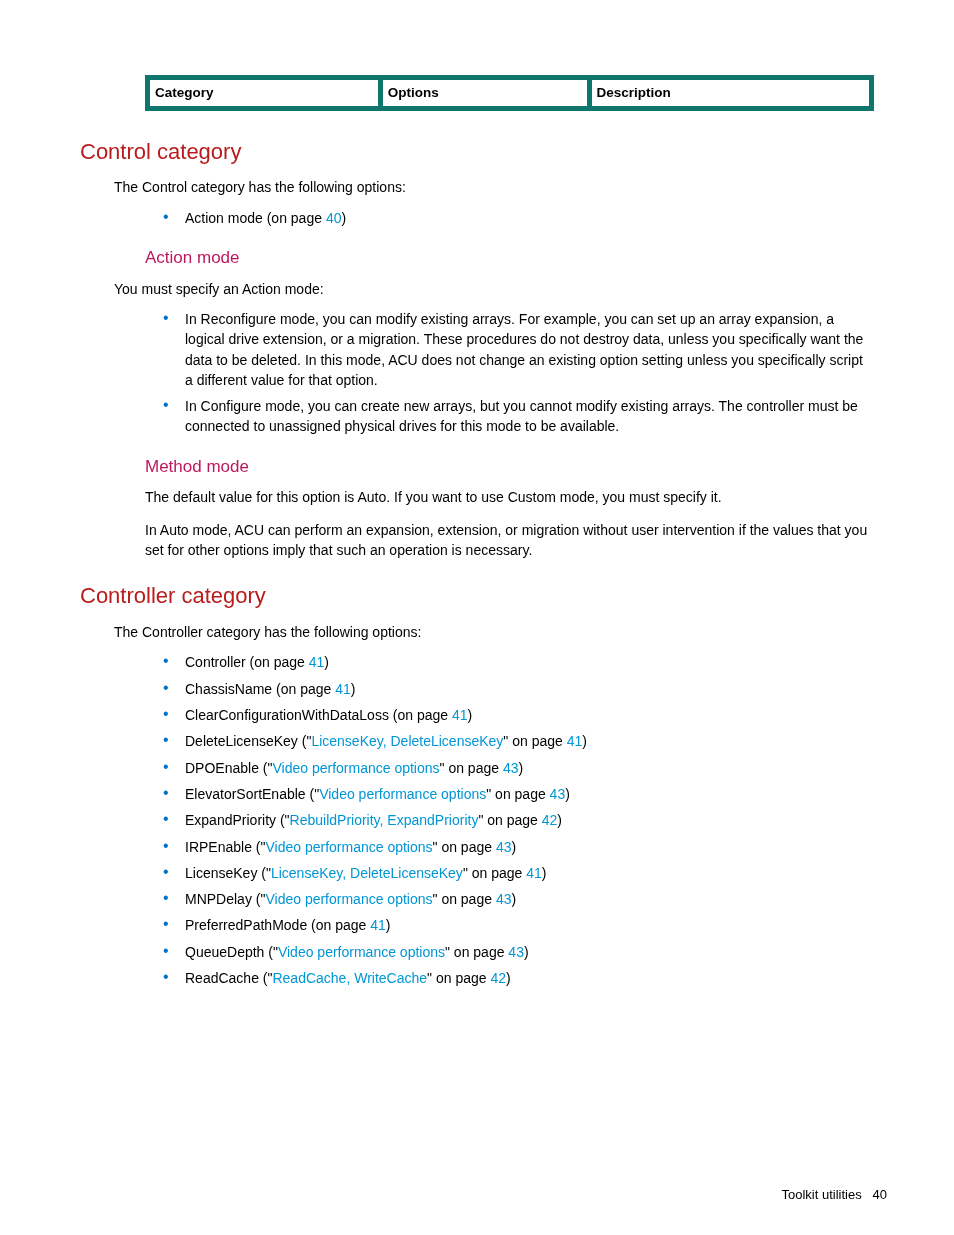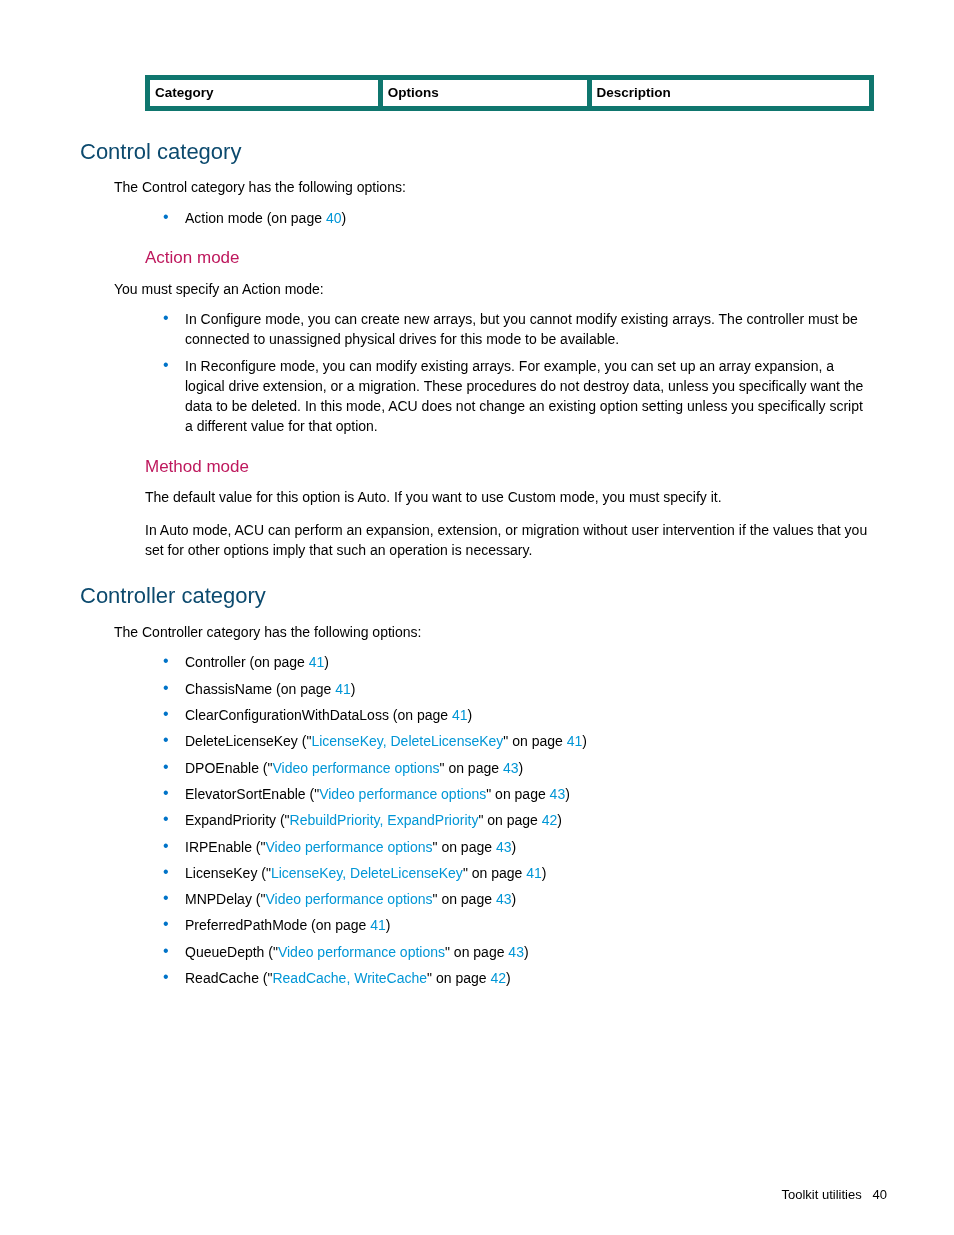--- a/index.html
+++ b/index.html
@@ -23,21 +23,21 @@
   table.hba th, table.hba td {
     border: 5px solid #0f766e;
     padding: 3px 5px;
     text-align: left;
     vertical-align: top;
     font-size: 13.5px;
   }
   table.hba th { font-weight: bold; }
   table.hba td .opt { display: block; }
   h2.section {
-    color: #0c4a6e;
+    color: #b91c1c;
     font-weight: normal;
     font-size: 22px;
     margin: 20px 0 10px 0;
   }
   h3.sub {
     color: #be185d;
     font-weight: normal;
     font-size: 17px;
     margin: 18px 0 8px 65px;
   }
@@ -77,22 +77,22 @@
 
 <h2 class="section">Control category</h2>
 <p class="intro">The Control category has the following options:</p>
 <ul>
   <li><span>Action mode (on page </span><span class="link">40</span><span>)</span></li>
 </ul>
 
 <h3 class="sub">Action mode</h3>
 <p class="intro">You must specify an Action mode:</p>
 <ul>
+  <li>In Reconfigure mode, you can modify existing arrays. For example, you can set up an array expansion, a logical drive extension, or a migration. These procedures do not destroy data, unless you specifically want the data to be deleted. In this mode, ACU does not change an existing option setting unless you specifically script a different value for that option.</li>
   <li>In Configure mode, you can create new arrays, but you cannot modify existing arrays. The controller must be connected to unassigned physical drives for this mode to be available.</li>
-  <li>In Reconfigure mode, you can modify existing arrays. For example, you can set up an array expansion, a logical drive extension, or a migration. These procedures do not destroy data, unless you specifically want the data to be deleted. In this mode, ACU does not change an existing option setting unless you specifically script a different value for that option.</li>
 </ul>
 
 <h3 class="sub">Method mode</h3>
 <p class="body">The default value for this option is Auto. If you want to use Custom mode, you must specify it.</p>
 <p class="body">In Auto mode, ACU can perform an expansion, extension, or migration without user intervention if the values that you set for other options imply that such an operation is necessary.</p>
 
 <h2 class="section">Controller category</h2>
 <p class="intro">The Controller category has the following options:</p>
 <ul id="ctrl-list">
     <li><span>Controller (on page </span><span class="link">41</span><span>)</span></li>

